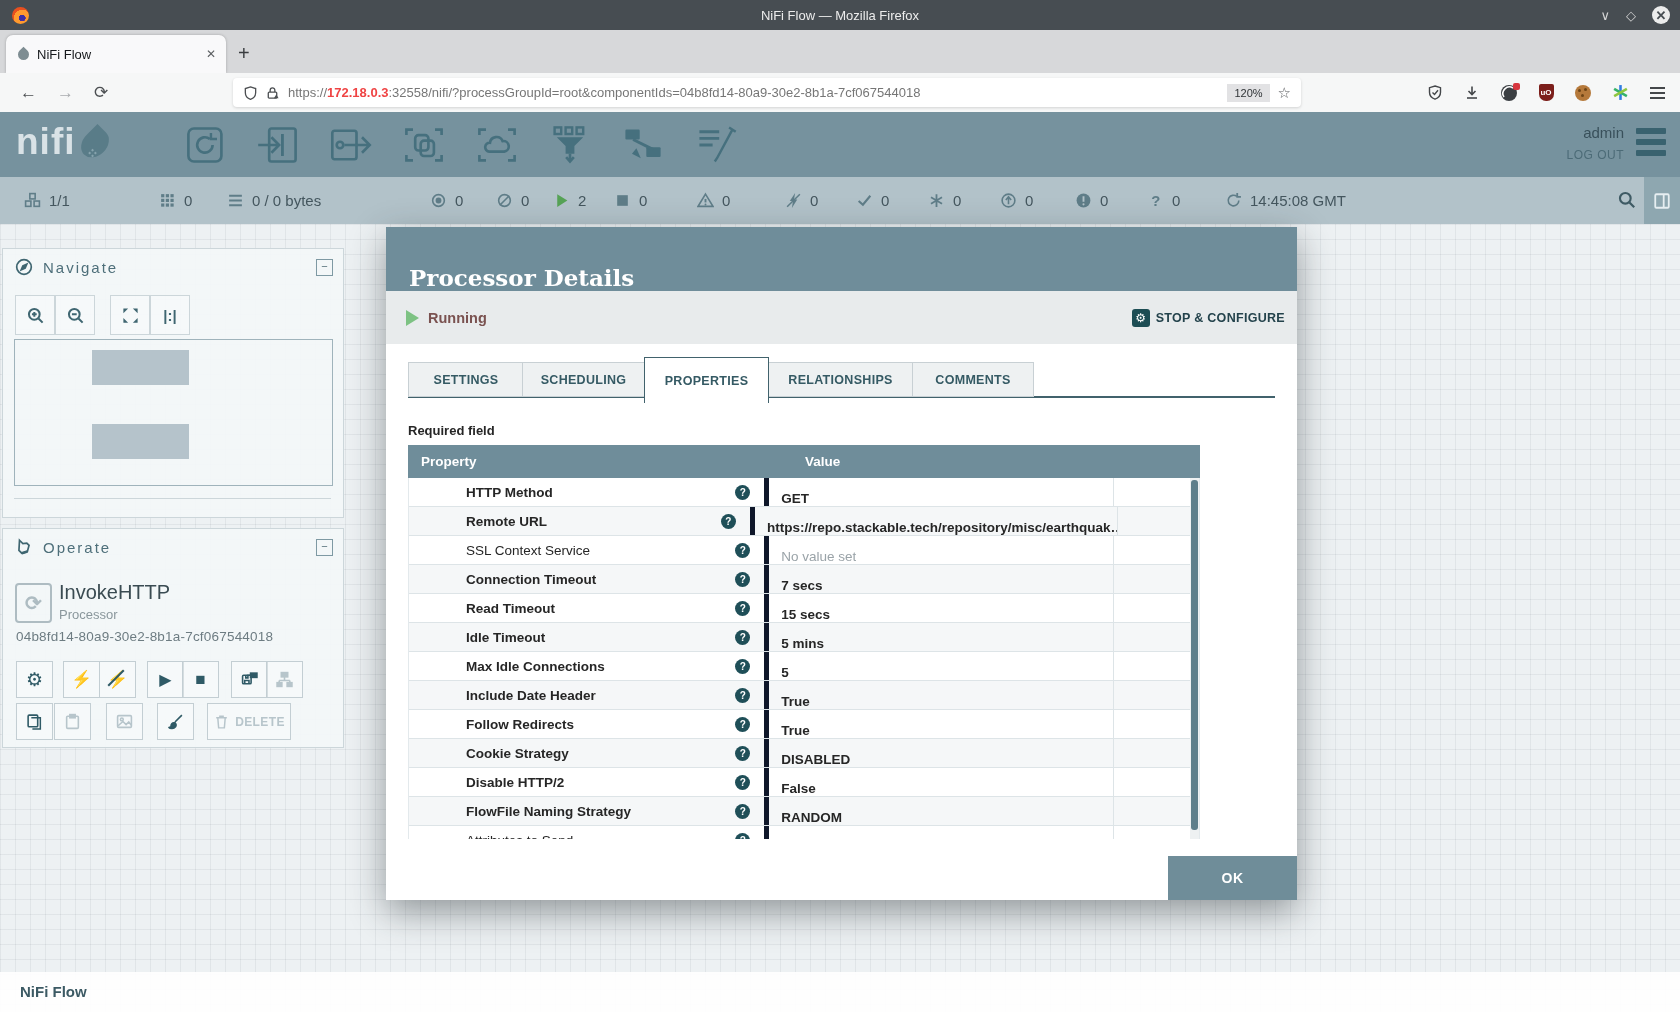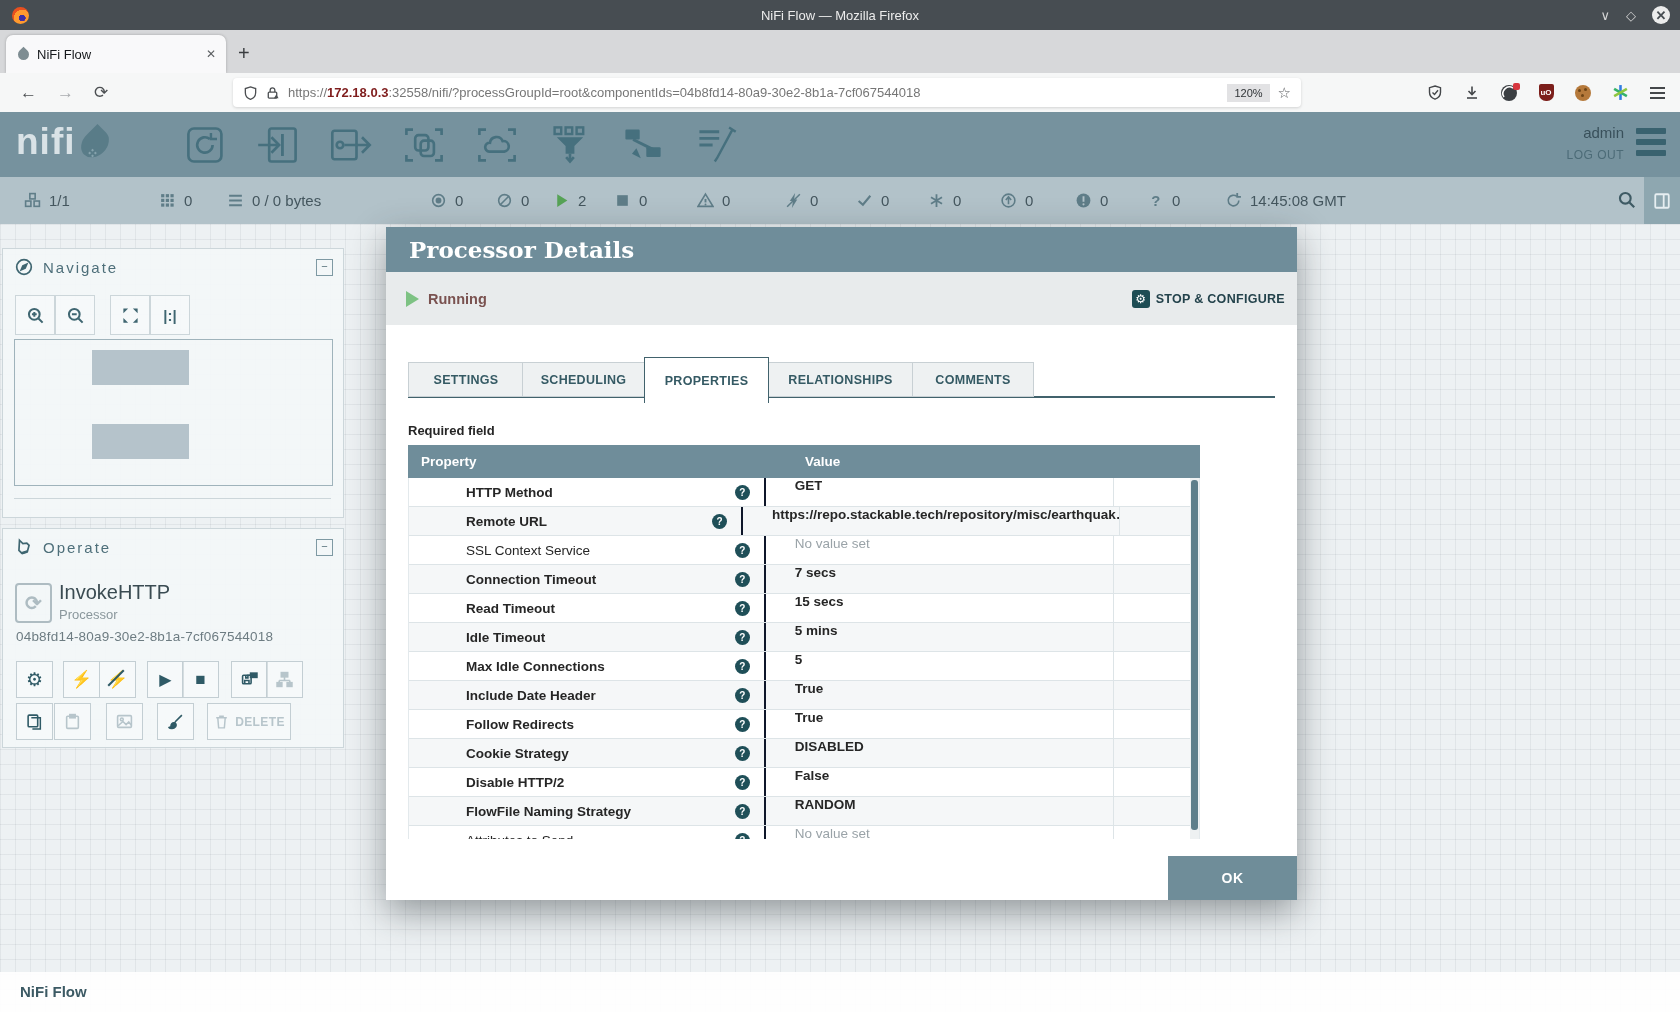--- a/index.html
+++ b/index.html
@@ -26,21 +26,21 @@
   .newtab{position:absolute;left:238px;top:10px;font-size:20px;color:#3a3d40;line-height:26px;}
   .navbar{position:absolute;left:0;top:73px;width:100%;height:39px;background:#f6f7f7;
           border-bottom:1px solid #ccc;display:flex;align-items:center;}
   .nav-btn{color:#4c4f52;font-size:17px;margin-left:20px;}
   .nav-btn.dis{color:#a9acaf;}
   .urlbox{position:absolute;left:233px;top:5px;width:1068px;height:29px;background:#fff;
           border-radius:4px;box-shadow:0 1px 3px rgba(0,0,0,.15);display:flex;align-items:center;
           font-size:13px;color:#767676;}
   .urlbox svg{flex:0 0 auto;}
   .url-text{margin-left:8px;white-space:nowrap;overflow:hidden;flex:1 1 auto;}
-  .url-text b{color:#7f1d1d;font-weight:700;}
+  .url-text b{color:#ef4444;font-weight:700;}
   .zoom-pill{flex:0 0 auto;background:#e2e2e4;border-radius:0;color:#2f3336;font-size:11px;
              padding:3px 7px;margin-right:8px;}
   .star{color:#5a5d60;font-size:15px;margin-right:10px;}
   .bar-icons{position:absolute;right:14px;top:0;height:39px;display:flex;align-items:center;gap:19px;}
   .bar-icons .bi{width:18px;height:18px;display:flex;align-items:center;justify-content:center;color:#44474a;}
   .badge-red{position:absolute;width:7px;height:7px;border-radius:2px;background:#d7373f;margin:-12px 0 0 14px;}
   .ubshield{width:15px;height:17px;background:#7c1f1b;border-radius:2px 2px 7px 7px;color:#fff;
             font-size:8px;display:flex;align-items:center;justify-content:center;font-weight:bold;}
   .cookie{width:16px;height:16px;border-radius:50%;background:#b5793b;position:relative;}
   .cookie i{position:absolute;width:3px;height:3px;border-radius:50%;background:#6e4517;}
@@ -101,21 +101,21 @@
   .op-btn.dis{color:#b7c5cb;cursor:default;}
   .op-btn .lbl{font-size:12px;font-weight:bold;letter-spacing:.4px;}
   .slash{position:relative;}
   .slash::after{content:"";position:absolute;left:-2px;top:8px;width:22px;height:2px;
                 background:currentColor;transform:rotate(-45deg);}
   .crumbbar{position:absolute;left:0;bottom:0;width:100%;height:40px;background:rgba(255,255,255,.92);}
   .crumb{position:absolute;left:20px;top:11px;font-size:15px;font-weight:bold;color:#3c5a64;}
   
   .dialog{position:absolute;left:386px;top:227px;width:911px;height:673px;background:#fff;
           box-shadow:0 12px 34px rgba(30,40,45,.45);}
-  .dlg-hd{height:45px;background:#6f8d9a;display:flex;align-items:center;}
+  .dlg-hd{height:64px;background:#6f8d9a;display:flex;align-items:flex-end;}
   .dlg-title{color:#fff;font-family:"DejaVu Serif",serif;font-weight:bold;font-size:23px;margin-left:23px;}
   .dlg-strip{height:53px;background:#e8ebec;display:flex;align-items:center;}
   .run-ico{width:0;height:0;border-left:13px solid #7dc283;border-top:8px solid transparent;
            border-bottom:8px solid transparent;margin-left:20px;}
   .run-lbl{margin-left:9px;font-size:14.5px;font-weight:bold;color:#7a5250;}
   .strip-act{margin-left:auto;margin-right:12px;display:flex;align-items:center;gap:6px;cursor:pointer;}
   .act-ico{width:18px;height:18px;background:#1d4d54;border-radius:3px;color:#fff;font-size:12px;
            display:flex;align-items:center;justify-content:center;}
   .act-lbl{font-size:12.5px;font-weight:bold;color:#24434c;letter-spacing:.3px;}
   .tabs{position:absolute;left:22px;top:130px;right:22px;height:41px;}
@@ -133,22 +133,22 @@
   .pt-rows{position:relative;height:361px;overflow:hidden;border-left:1px solid #e3e9ec;border-right:1px solid #e3e9ec;}
   .prow{display:flex;height:28px;border-bottom:1px solid #dde4e7;background:#fff;font-size:13.5px;
         color:#262626;align-items:center;}
   .prow.stripe{background:#f5f7f8;}
   .prow .pc1{width:385px;display:flex;align-items:center;box-sizing:border-box;padding-left:13px;}
   .prow .pc1 .plabel{flex:1 1 auto;margin-left:44px;}
   .prow .pc1.req .plabel{font-weight:bold;}
   .help{flex:0 0 auto;width:15px;height:15px;border-radius:50%;background:#1f4f58;color:#fff;
         font-size:10px;font-weight:bold;display:flex;align-items:center;justify-content:center;
         margin-right:14px;cursor:pointer;}
-  .prow .pc2{width:378px;border-left:2px solid #0f172a;align-self:stretch;display:flex;
-             align-items:flex-start;box-sizing:border-box;padding-left:29px;}
+  .prow .pc2{width:378px;border-left:5px solid #0f172a;align-self:stretch;display:flex;
+             align-items:flex-end;box-sizing:border-box;padding-left:12px;}
   .prow .pc2 .pval{font-weight:bold;white-space:nowrap;overflow:hidden;max-width:350px;}
   .prow .pc2 .pval.unset{font-weight:normal;color:#9aa3a8;}
   .prow .pc3{width:92px;border-left:1px solid #dde4e7;align-self:stretch;}
   .vscroll{position:absolute;right:0;top:0;width:9px;height:361px;background:#eef1f2;}
   .vthumb{position:absolute;left:1px;top:2px;width:7px;height:350px;background:#5e7f8b;border-radius:3px;}
   .okbtn{position:absolute;right:0;bottom:0;width:129px;height:44px;background:#6f8d99;color:#fff;
          font-size:14px;font-weight:bold;display:flex;align-items:center;justify-content:center;
          cursor:pointer;letter-spacing:.5px;}
   svg{display:block;}
 </style>

